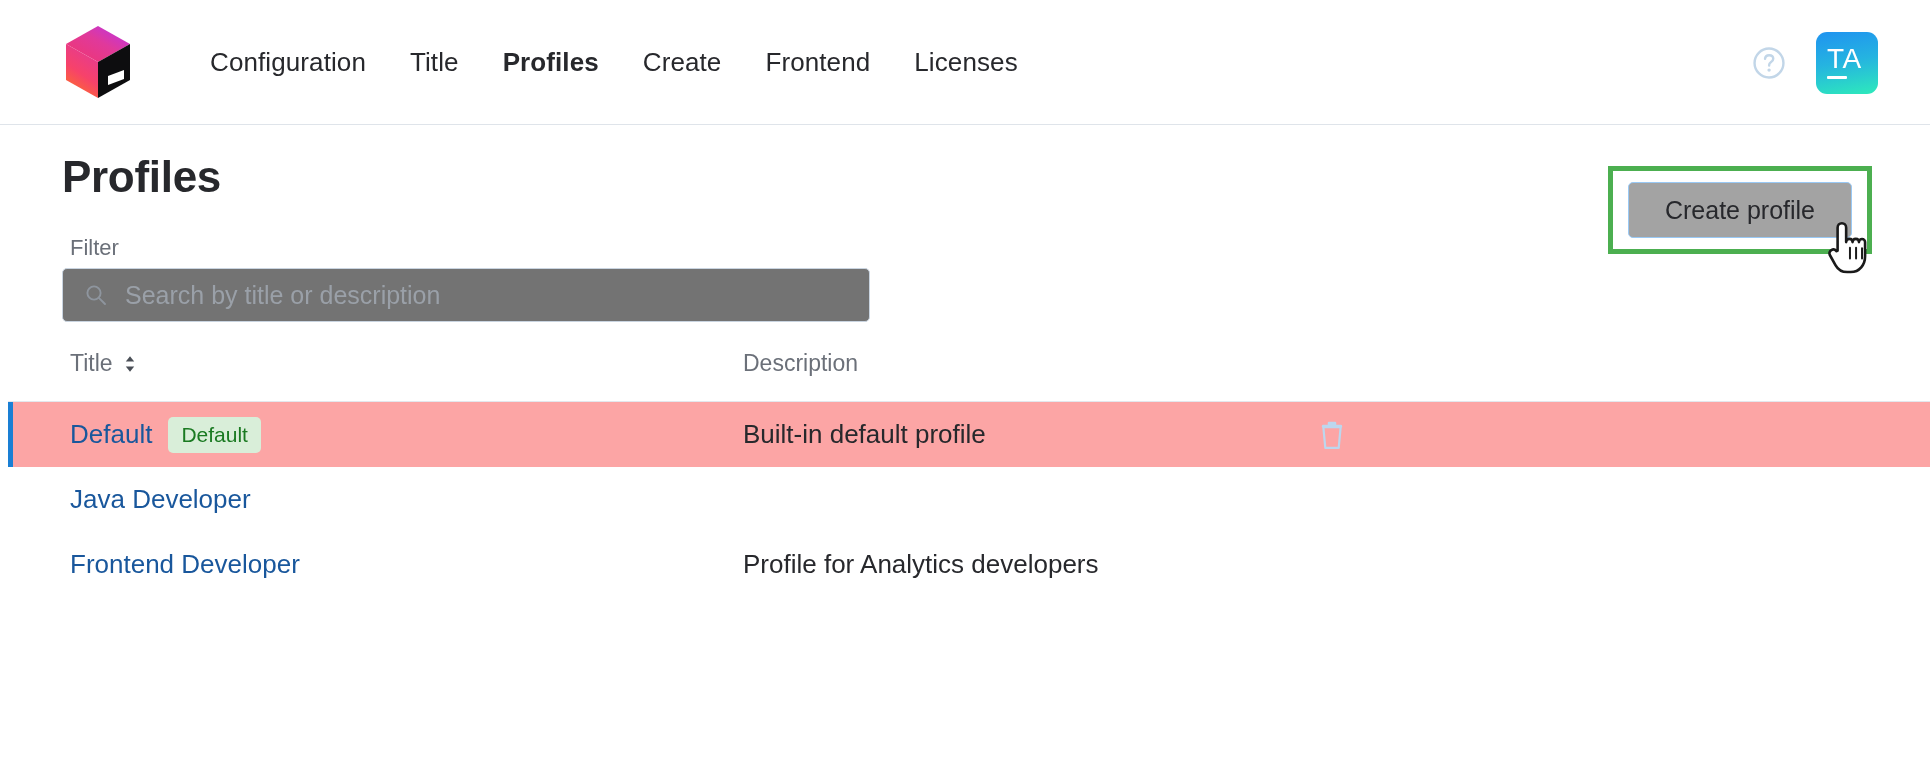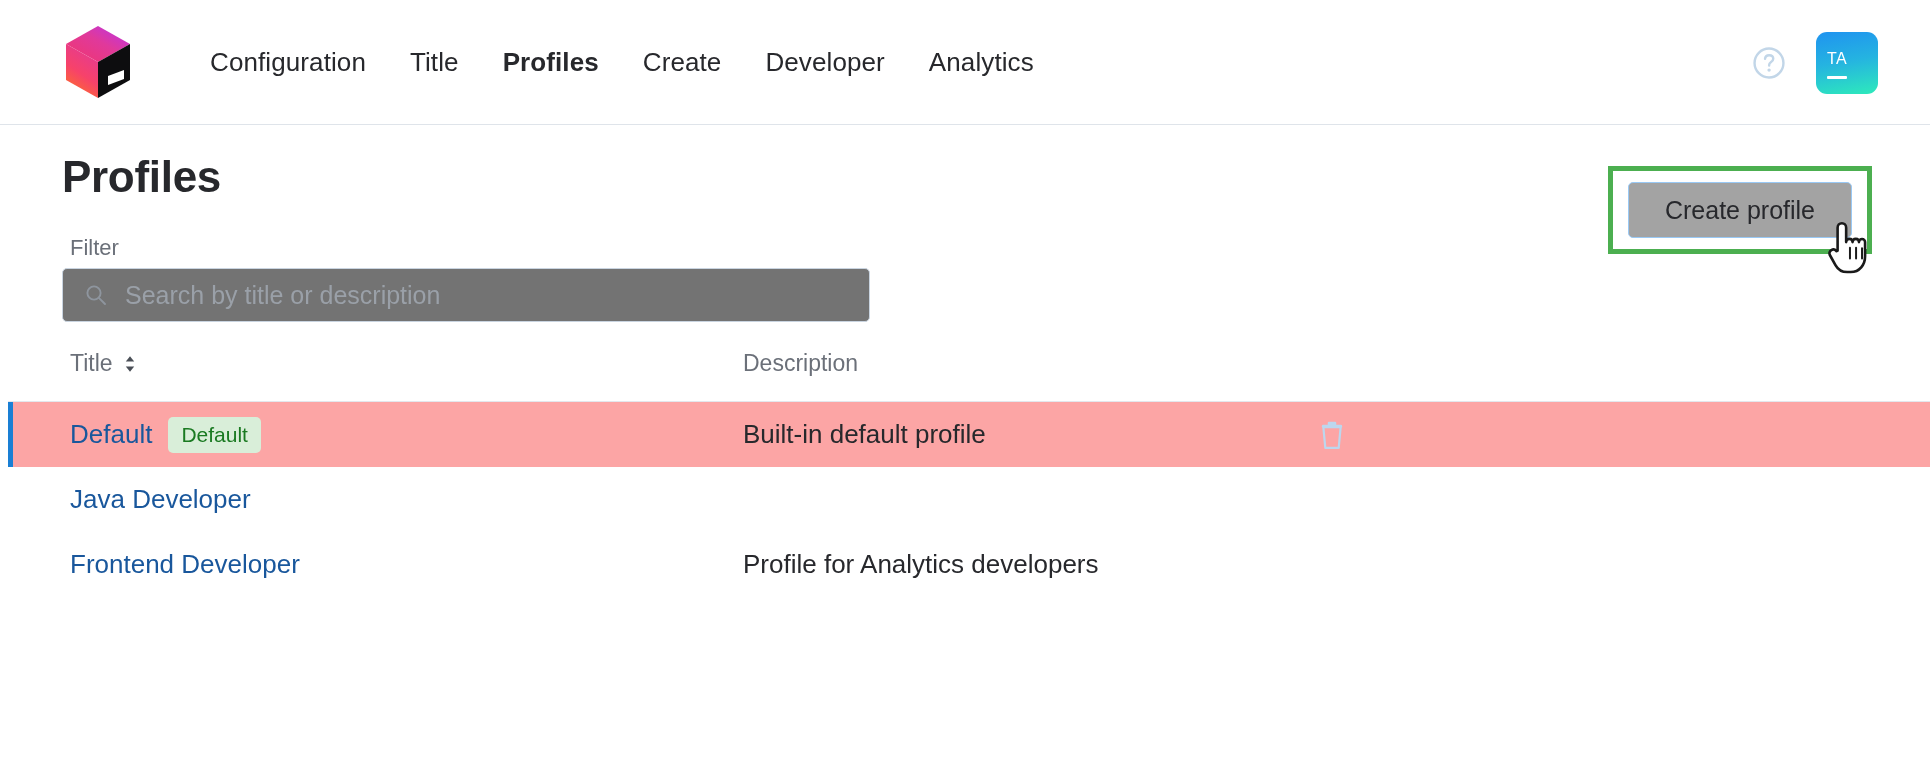--- a/index.html
+++ b/index.html
@@ -82,21 +82,21 @@
     color: #ffffff;
     display: flex;
     flex-direction: column;
     align-items: flex-start;
     justify-content: center;
     padding-left: 11px;
     cursor: pointer;
     overflow: hidden;
   }
   .avatar-initials {
-    font-size: 16px;
+    font-size: 28px;
     line-height: 25px;
     letter-spacing: 0.5px;
   }
   .avatar-dash {
     width: 20px;
     height: 3px;
     background: #ffffff;
     margin-top: 5px;
     border-radius: 1px;
   }
@@ -323,22 +323,22 @@
 
         <polygon points="44,52 60,46 60,55 44,61" fill="#ffffff"></polygon>
       </svg>
     </div>
 
     <div class="nav-links">
       <div class="nav-item">Configuration</div>
       <div class="nav-item">Title</div>
       <div class="nav-item active">Profiles</div>
       <div class="nav-item">Create</div>
-      <div class="nav-item">Developer</div>
-      <div class="nav-item">Analytics</div>
+      <div class="nav-item">Frontend</div>
+      <div class="nav-item">Licenses</div>
     </div>
 
     <div class="topbar-right">
       <svg class="help-icon" viewBox="0 0 24 24">
         <circle cx="12" cy="12" r="10.2" fill="none" stroke="#c2d6e8" stroke-width="1.7"></circle>
         <path d="M9.2 9.1c0.1-1.6 1.3-2.6 2.9-2.6 1.7 0 2.9 1 2.9 2.5 0 1.2-0.6 1.8-1.7 2.5-0.9 0.6-1.2 1-1.2 1.9v0.4" fill="none" stroke="#c2d6e8" stroke-width="1.7" stroke-linecap="round"></path>
         <circle cx="12.05" cy="17" r="1.2" fill="#c2d6e8"></circle>
       </svg>
 
       <div class="avatar">

